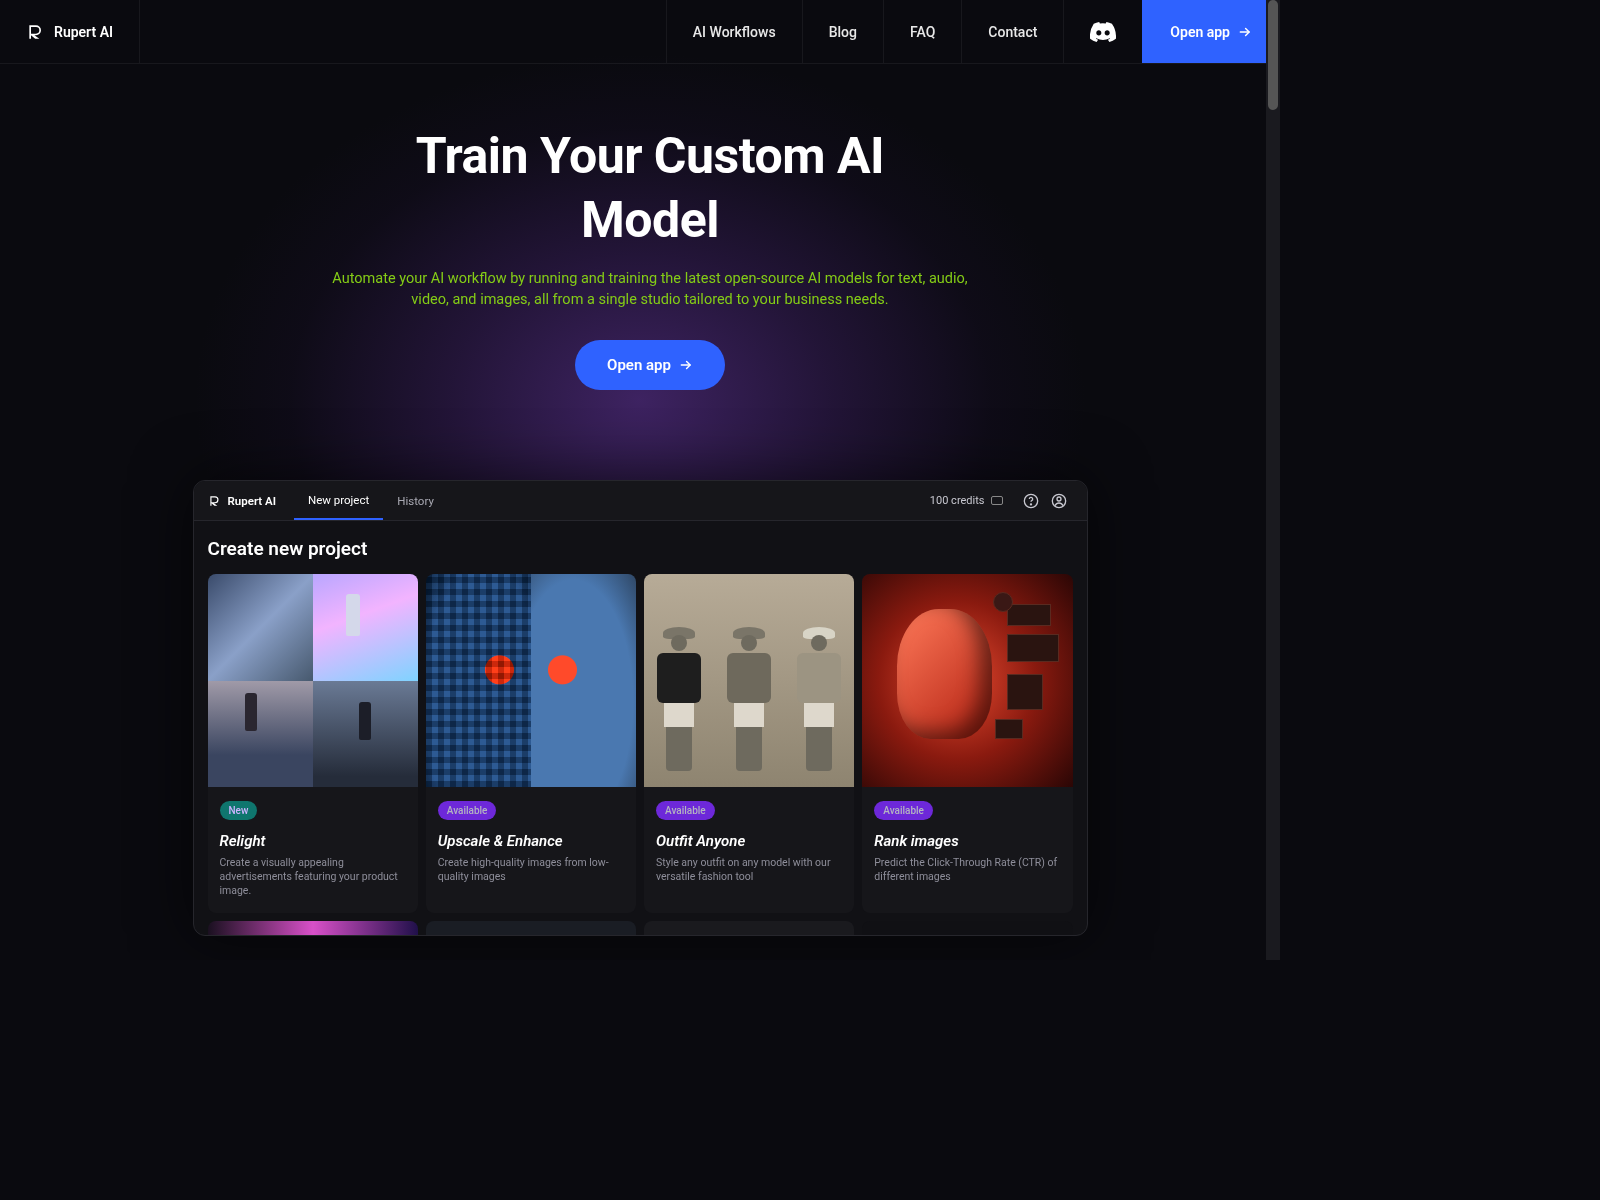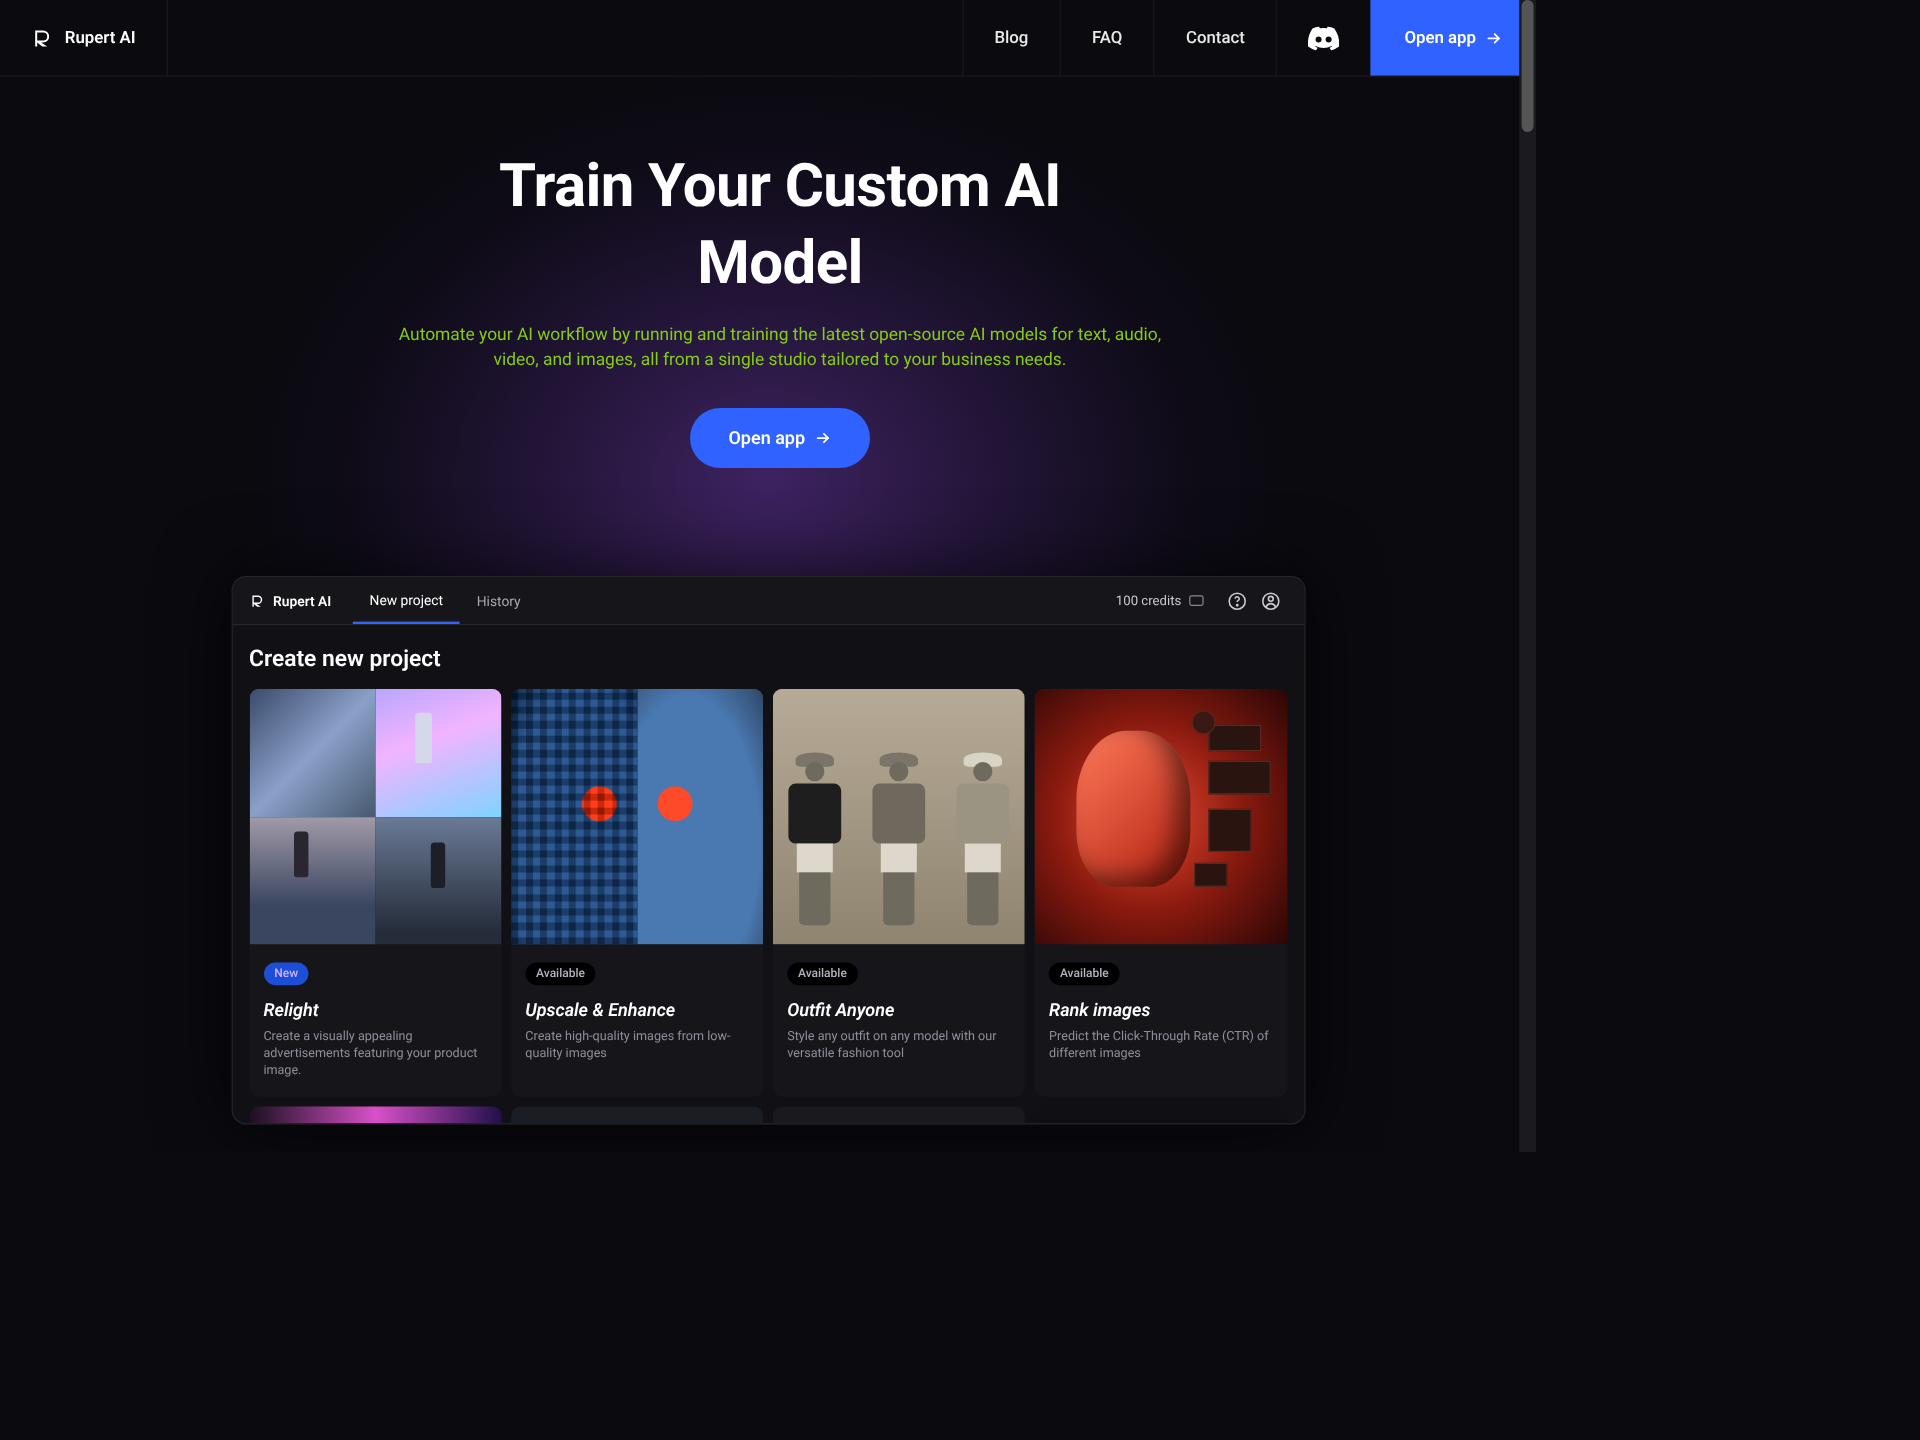--- a/index.html
+++ b/index.html
@@ -344,22 +344,22 @@
       padding: 12px 12px 14px 12px;
     }
 
     .badge {
       display: inline-block;
       font-size: 10px;
       padding: 4px 9px;
       border-radius: 999px;
       font-weight: 500;
     }
-    .badge-new { background: #1d4ed8; color: #cdb4ff; }
-    .badge-avail { background: #000000; color: #b4b4c0; }
+    .badge-new { background: #0f766e; color: #cdb4ff; }
+    .badge-avail { background: #6d28d9; color: #b4b4c0; }
 
     .card-title {
       font-size: 15px;
       font-weight: 600;
       margin-top: 12px;
       font-style: italic;
     }
     .card-desc {
       font-size: 10.5px;
       color: #8e8e9a;
@@ -391,20 +391,21 @@
 </div>
 
 <header class="header">
   <div class="logo-cell">
     <svg class="logo-mark" viewBox="0 0 24 24" fill="#fff">
       <path d="M4 4 h8 a6 6 0 0 1 0 12 h-2 l6 4 h-5 l-5 -4 v4 h-2 z M6 6 v8 h6 a4 4 0 0 0 0 -8 z"></path>
     </svg>
     <span class="logo-text">Rupert AI</span>
   </div>
   <div class="nav-spacer"></div>
+  <div class="nav-link">AI Workflows</div>
   <div class="nav-link">Blog</div>
   <div class="nav-link">FAQ</div>
   <div class="nav-link">Contact</div>
   <div class="nav-discord">
     <svg width="26" height="20" viewBox="0 0 71 55" fill="#fff">
       <path d="M60 5a59 59 0 0 0-15-5l-2 4a55 55 0 0 0-16 0l-2-4A59 59 0 0 0 10 5 61 61 0 0 0 0 46a60 60 0 0 0 18 9l4-6a39 39 0 0 1-6-3l1-1a42 42 0 0 0 37 0l1 1a39 39 0 0 1-6 3l4 6a60 60 0 0 0 18-9A61 61 0 0 0 60 5ZM24 37c-4 0-7-3-7-7s3-7 7-7 7 3 7 7-3 7-7 7Zm23 0c-4 0-7-3-7-7s3-7 7-7 7 3 7 7-3 7-7 7Z"></path>
     </svg>
   </div>
   <div class="nav-open-app">
     <span>Open app</span>

